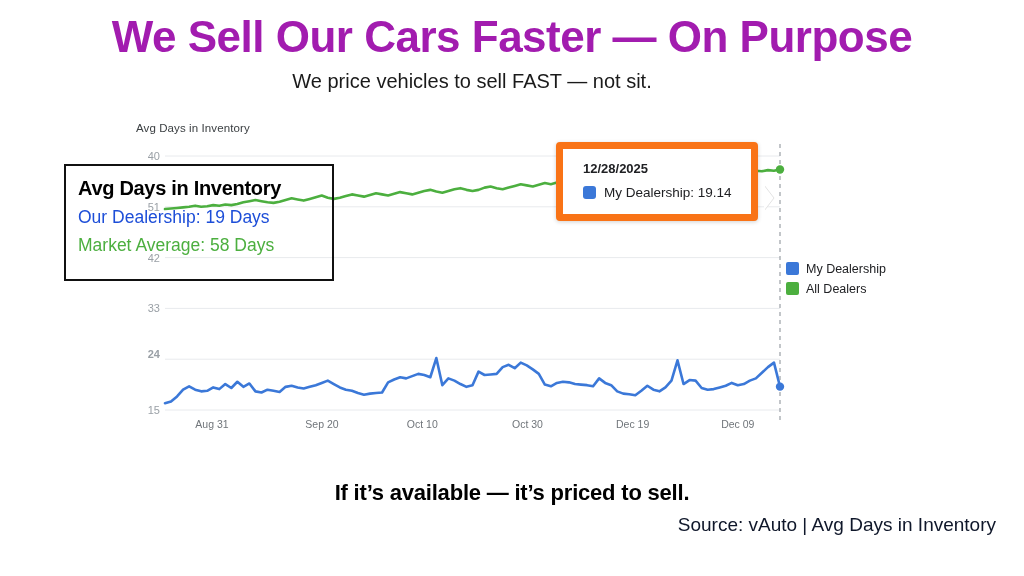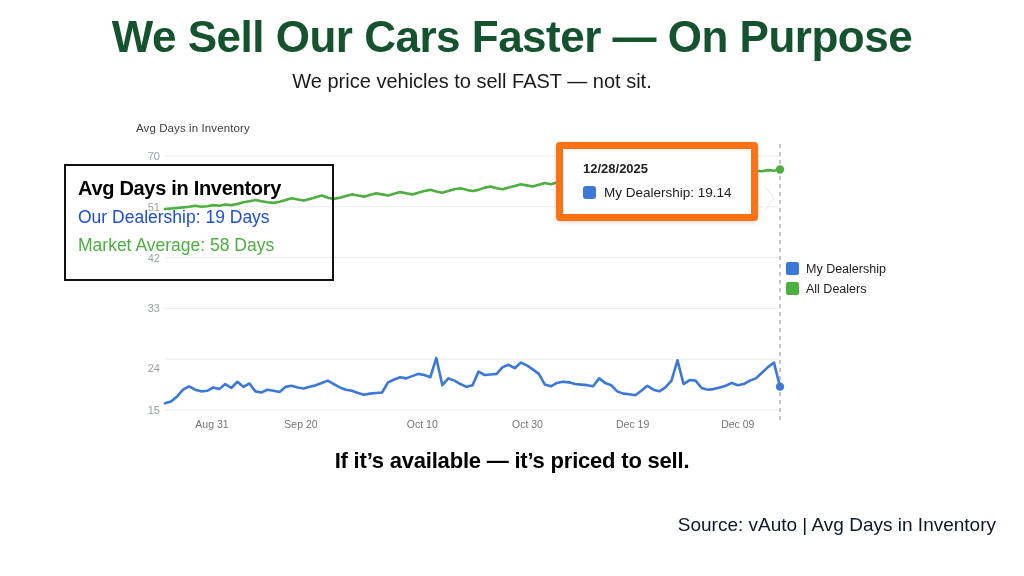--- a/index.html
+++ b/index.html
@@ -9,21 +9,21 @@
     font-family: "Liberation Sans", sans-serif;
     overflow: hidden;
   }
   #slide { position: relative; width: 1024px; height: 576px; background: #fff; }
 
   
   .headline {
     position: absolute; top: 14px; left: 0; width: 1024px;
     text-align: center;
     font-size: 44px; font-weight: 700; line-height: 1.06;
-    letter-spacing: -0.5px; color: #14532d;
+    letter-spacing: -0.5px; color: #a21caf;
   }
   .subhead {
     position: absolute; top: 70px; left: 0; width: 944px;
     text-align: center;
     font-size: 20px; font-weight: 400; color: #1a1a1a;
   }
 
   
   .chart-wrap { position: absolute; left: 0; top: 118px; width: 1024px; height: 330px; }
   .axis-title {
@@ -70,21 +70,21 @@
   .callout {
     position: absolute; left: 64px; top: 164px; width: 270px; height: 117px;
     border: 2px solid #111; background: transparent; z-index: 5;
     padding: 11px 0 0 12px;
   }
   .callout-title { font-size: 20px; font-weight: 700; color: #000; letter-spacing: -.3px; white-space: nowrap; }
   .callout-line { font-size: 17.5px; margin-top: 7px; white-space: nowrap; }
 
   
   .kicker {
-    position: absolute; top: 448px; left: 0; width: 1024px; text-align: center;
+    position: absolute; top: 480px; left: 0; width: 1024px; text-align: center;
     font-size: 22px; font-weight: 700; color: #000; letter-spacing: -.2px;
   }
   .source {
     position: absolute; top: 514px; right: 28px;
     font-size: 19px; color: #0f172a;
   }
 </style>
 </head>
 <body>
 
@@ -102,30 +102,30 @@
         <line x1="165" y1="190.39999999999998" x2="780" y2="190.39999999999998" stroke="#e8eaed" stroke-width="1" vector-effect="non-scaling-stroke"></line>
         <line x1="165" y1="241.2" x2="780" y2="241.2" stroke="#e8eaed" stroke-width="1" vector-effect="non-scaling-stroke"></line>
         <line x1="165" y1="292" x2="780" y2="292" stroke="#e8eaed" stroke-width="1" vector-effect="non-scaling-stroke"></line>
         <polyline points="165.00,285.23 171.03,283.53 177.06,278.45 183.09,271.68 189.12,268.29 195.15,271.68 201.18,273.37 207.21,272.81 213.24,269.42 219.26,271.12 225.29,266.04 231.32,269.99 237.35,263.78 243.38,268.86 249.41,265.47 255.44,273.37 261.47,274.50 267.50,271.68 273.53,272.81 279.56,273.94 285.59,268.86 291.62,267.73 297.65,269.42 303.68,270.55 309.71,268.86 315.74,267.16 321.76,264.91 327.79,262.65 333.82,266.04 339.85,269.42 345.88,271.68 351.91,272.81 357.94,275.07 363.97,276.76 370.00,275.63 376.03,275.07 382.06,274.50 388.09,264.34 394.12,261.52 400.15,259.26 406.18,260.39 412.21,258.13 418.24,255.88 424.26,257.00 430.29,259.26 436.32,240.07 442.35,267.16 448.38,260.39 454.41,262.65 460.44,266.04 466.47,268.86 472.50,267.16 478.53,253.62 484.56,257.00 490.59,256.44 496.62,255.88 502.65,249.10 508.68,246.84 514.71,250.23 520.74,244.59 526.76,247.41 532.79,251.36 538.82,255.88 544.85,266.60 550.88,268.29 556.91,264.91 562.94,263.78 568.97,264.34 575.00,266.04 581.03,266.60 587.06,267.16 593.09,268.29 599.12,260.39 605.15,264.91 611.18,267.16 617.21,273.37 623.24,275.63 629.26,276.20 635.29,277.32 641.32,272.81 647.35,267.73 653.38,271.68 659.41,273.37 665.44,269.42 671.47,262.65 677.50,242.33 683.53,266.04 689.56,262.08 695.59,262.65 701.62,269.99 707.65,271.68 713.68,271.12 719.71,269.42 725.74,267.73 731.76,264.91 737.79,267.16 743.82,266.04 749.85,262.65 755.88,260.39 761.91,254.75 767.94,249.10 773.97,244.59 780.00,268.63" fill="none" stroke="#3b78d8" stroke-width="2.6" stroke-linejoin="round" stroke-linecap="round" vector-effect="non-scaling-stroke"></polyline>
         <polyline points="165.00,91.06 171.03,90.49 177.06,89.93 183.09,89.36 189.12,88.80 195.15,87.67 201.18,88.80 207.21,88.24 213.24,87.11 219.26,87.67 225.29,86.54 231.32,87.11 237.35,85.98 243.38,84.28 249.41,83.16 255.44,82.03 261.47,83.16 267.50,84.28 273.53,84.85 279.56,83.72 285.59,82.03 291.62,80.33 297.65,81.46 303.68,82.59 309.71,80.90 315.74,79.20 321.76,77.51 327.79,79.77 333.82,80.90 339.85,79.77 345.88,78.08 351.91,76.38 357.94,77.51 363.97,78.64 370.00,76.95 376.03,75.25 382.06,76.38 388.09,77.51 394.12,75.82 400.15,74.12 406.18,75.25 412.21,76.38 418.24,74.69 424.26,73.00 430.29,71.87 436.32,73.56 442.35,74.69 448.38,73.00 454.41,71.30 460.44,70.17 466.47,71.87 472.50,73.00 478.53,71.87 484.56,69.61 490.59,68.48 496.62,70.17 502.65,71.30 508.68,69.61 514.71,67.92 520.74,66.22 526.76,67.35 532.79,68.48 538.82,66.79 544.85,65.09 550.88,66.22 556.91,64.53 562.94,62.84 568.97,63.96 575.00,65.09 581.03,63.40 587.06,61.71 593.09,60.58 599.12,61.71 605.15,62.84 611.18,61.14 617.21,59.45 623.24,60.58 629.26,58.88 635.29,57.76 641.32,58.88 647.35,60.01 653.38,58.32 659.41,57.19 665.44,58.32 671.47,59.45 677.50,57.76 683.53,56.06 689.56,54.93 695.59,56.06 701.62,57.19 707.65,55.50 713.68,54.37 719.71,55.50 725.74,54.93 731.76,53.80 737.79,54.37 743.82,53.24 749.85,53.80 755.88,52.68 761.91,53.24 767.94,52.11 773.97,52.68 780.00,51.55" fill="none" stroke="#4caf3f" stroke-width="2.6" stroke-linejoin="round" stroke-linecap="round" vector-effect="non-scaling-stroke"></polyline>
         <line x1="780" y1="26" x2="780" y2="302" stroke="#9aa0a6" stroke-width="1.2" stroke-dasharray="4,4" vector-effect="non-scaling-stroke"></line>
         <circle cx="780" cy="268.632" r="4.2" fill="#3b78d8"></circle>
         <circle cx="780" cy="51.54666666666668" r="4.2" fill="#4caf3f"></circle>
       </svg>
     <div id="ytick-host">
-        <div class="ytick" style="top: 38px; left: 124px;">70</div>
+        <div class="ytick" style="top: 38px; left: 124px;">40</div>
         <div class="ytick" style="top: 88.8px; left: 124px;">51</div>
         <div class="ytick" style="top: 139.6px; left: 124px;">42</div>
         <div class="ytick" style="top: 190.4px; left: 124px;">33</div>
-        <div class="ytick" style="top: 250px; left: 124px;">24</div>
+        <div class="ytick" style="top: 236px; left: 124px; font-weight: bold;">24</div>
         <div class="ytick" style="top: 292px; left: 124px;">15</div>
       </div>
     <div id="xtick-host">
         <div class="xtick" style="left: 167px;">Aug 31</div>
-        <div class="xtick" style="left: 256px;">Sep 20</div>
+        <div class="xtick" style="left: 277px;">Sep 20</div>
         <div class="xtick" style="left: 377.33px;">Oct 10</div>
         <div class="xtick" style="left: 482.495px;">Oct 30</div>
         <div class="xtick" style="left: 587.66px;">Dec 19</div>
         <div class="xtick" style="left: 692.825px;">Dec 09</div>
       </div>
   </div>
 
   <div class="legend">
     <div class="legend-row">
       <span class="legend-swatch" style="background: rgb(59, 120, 216);"></span>

